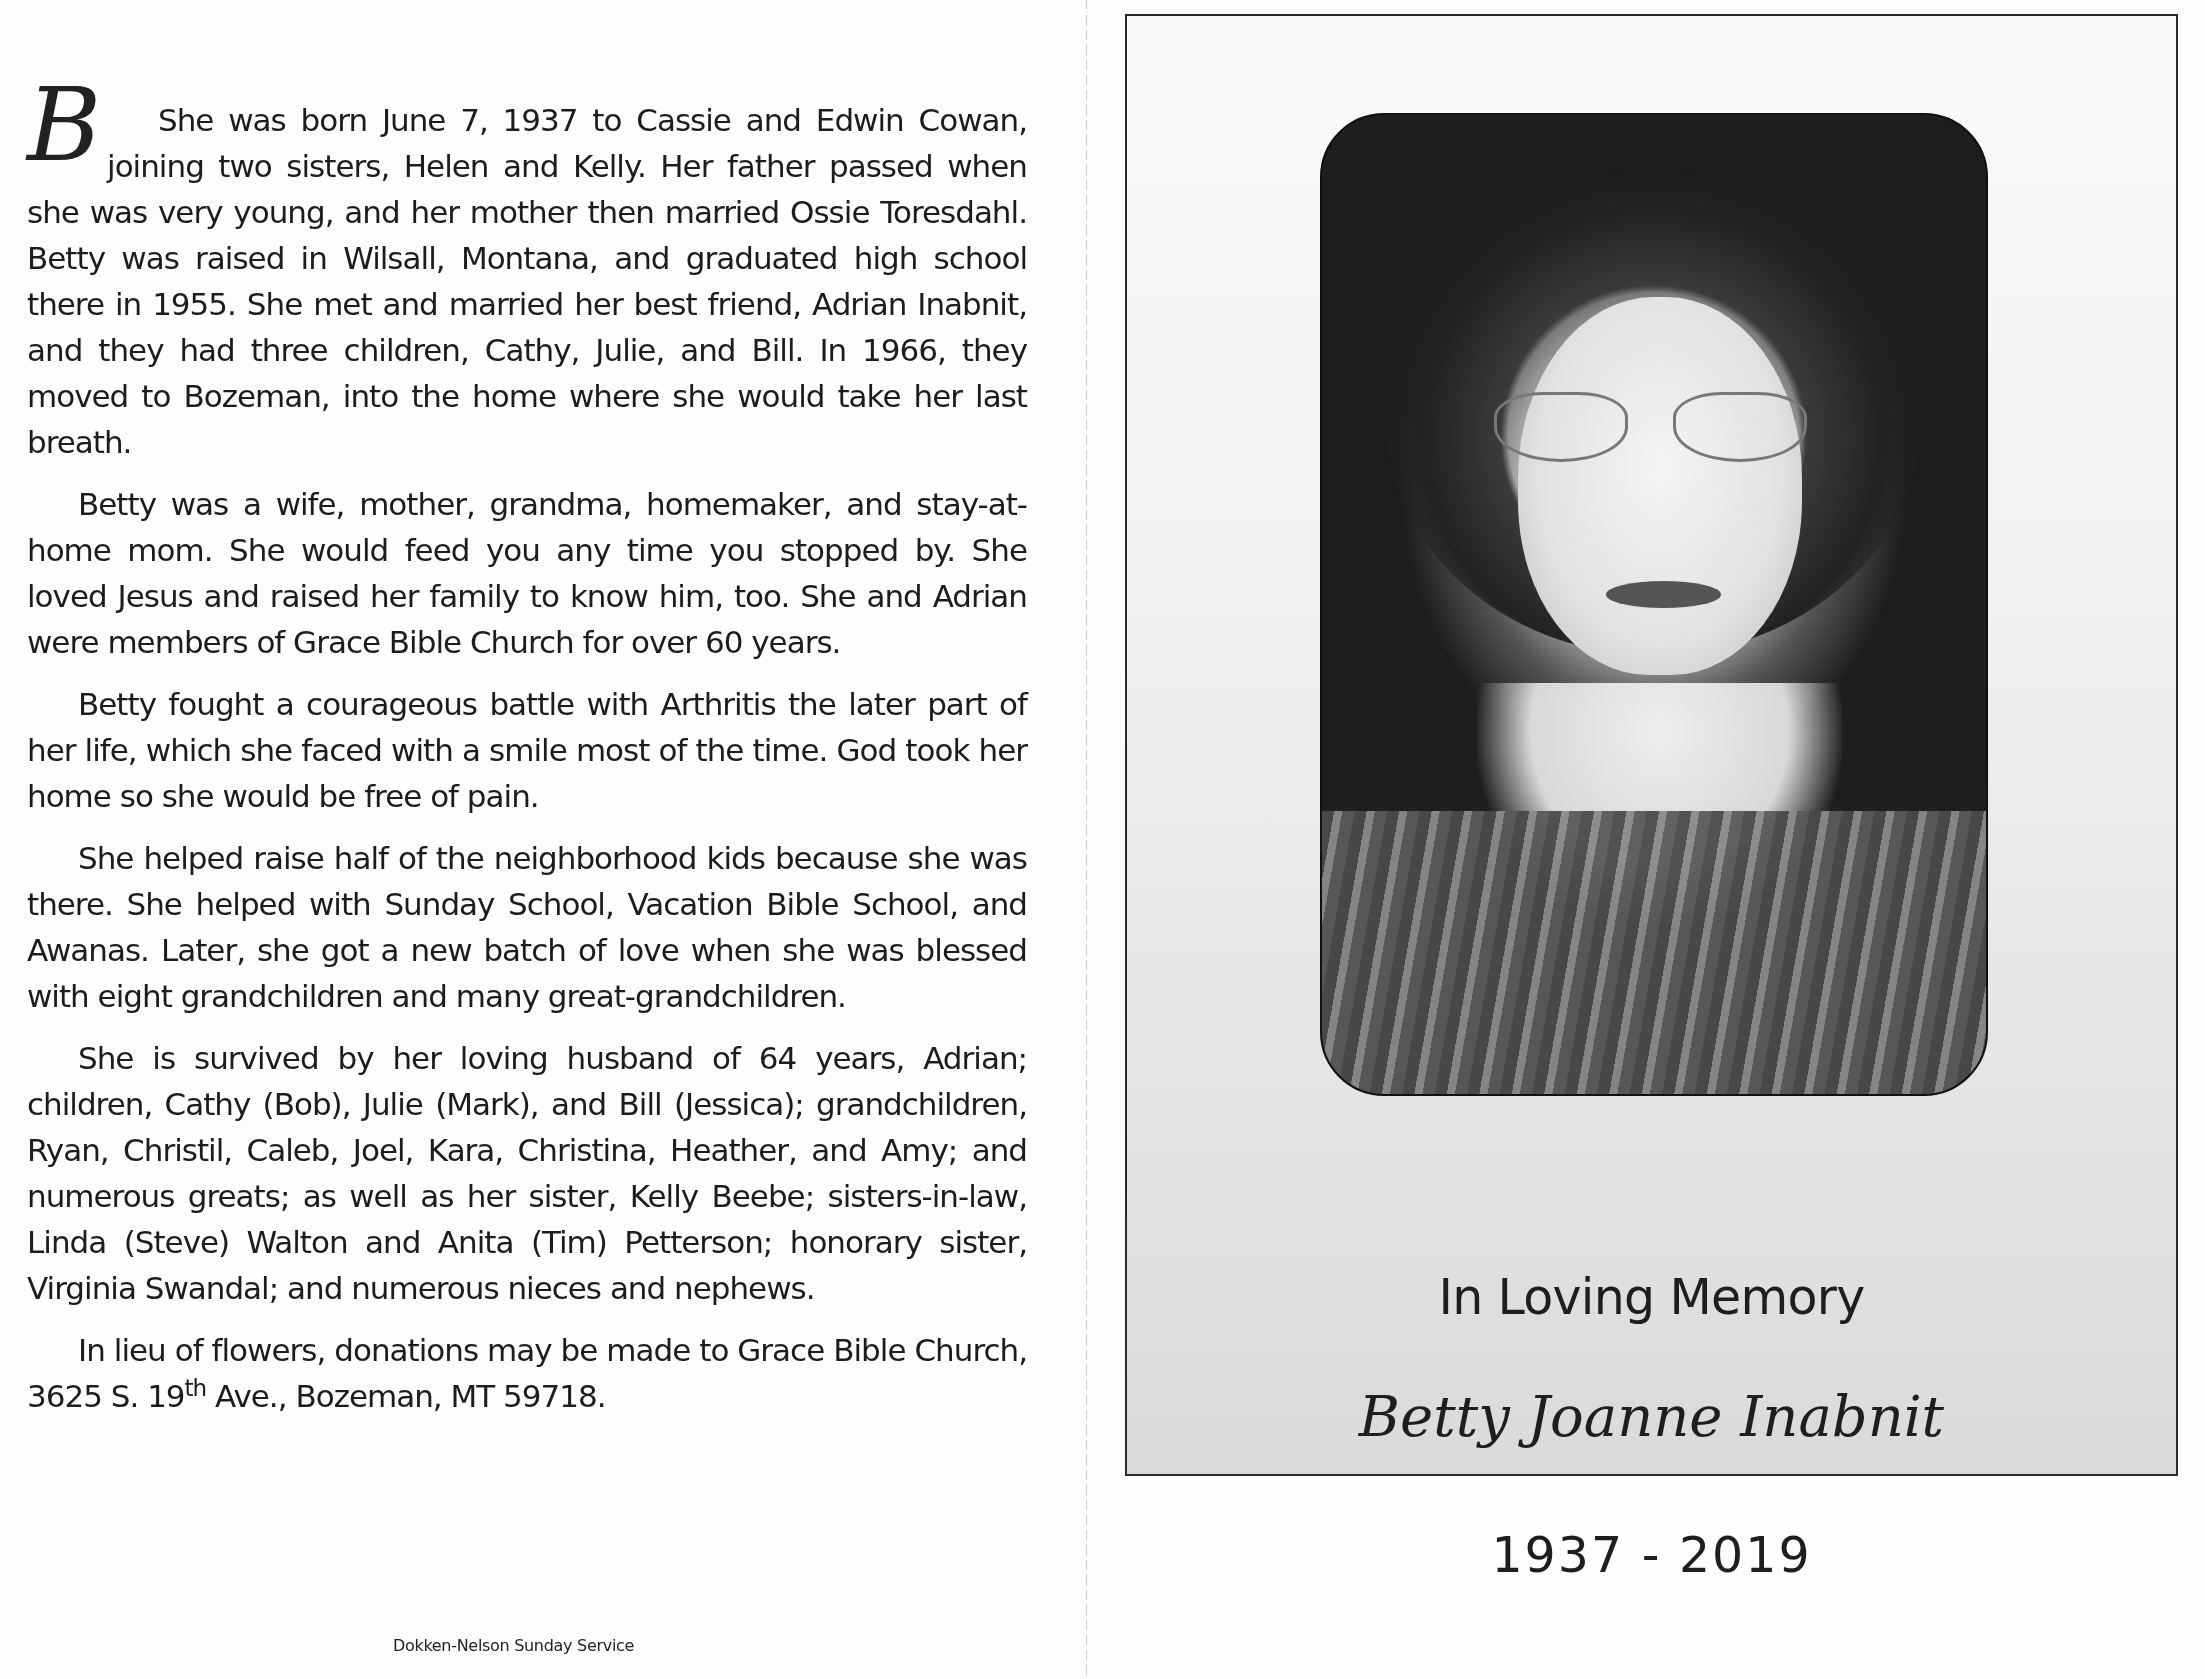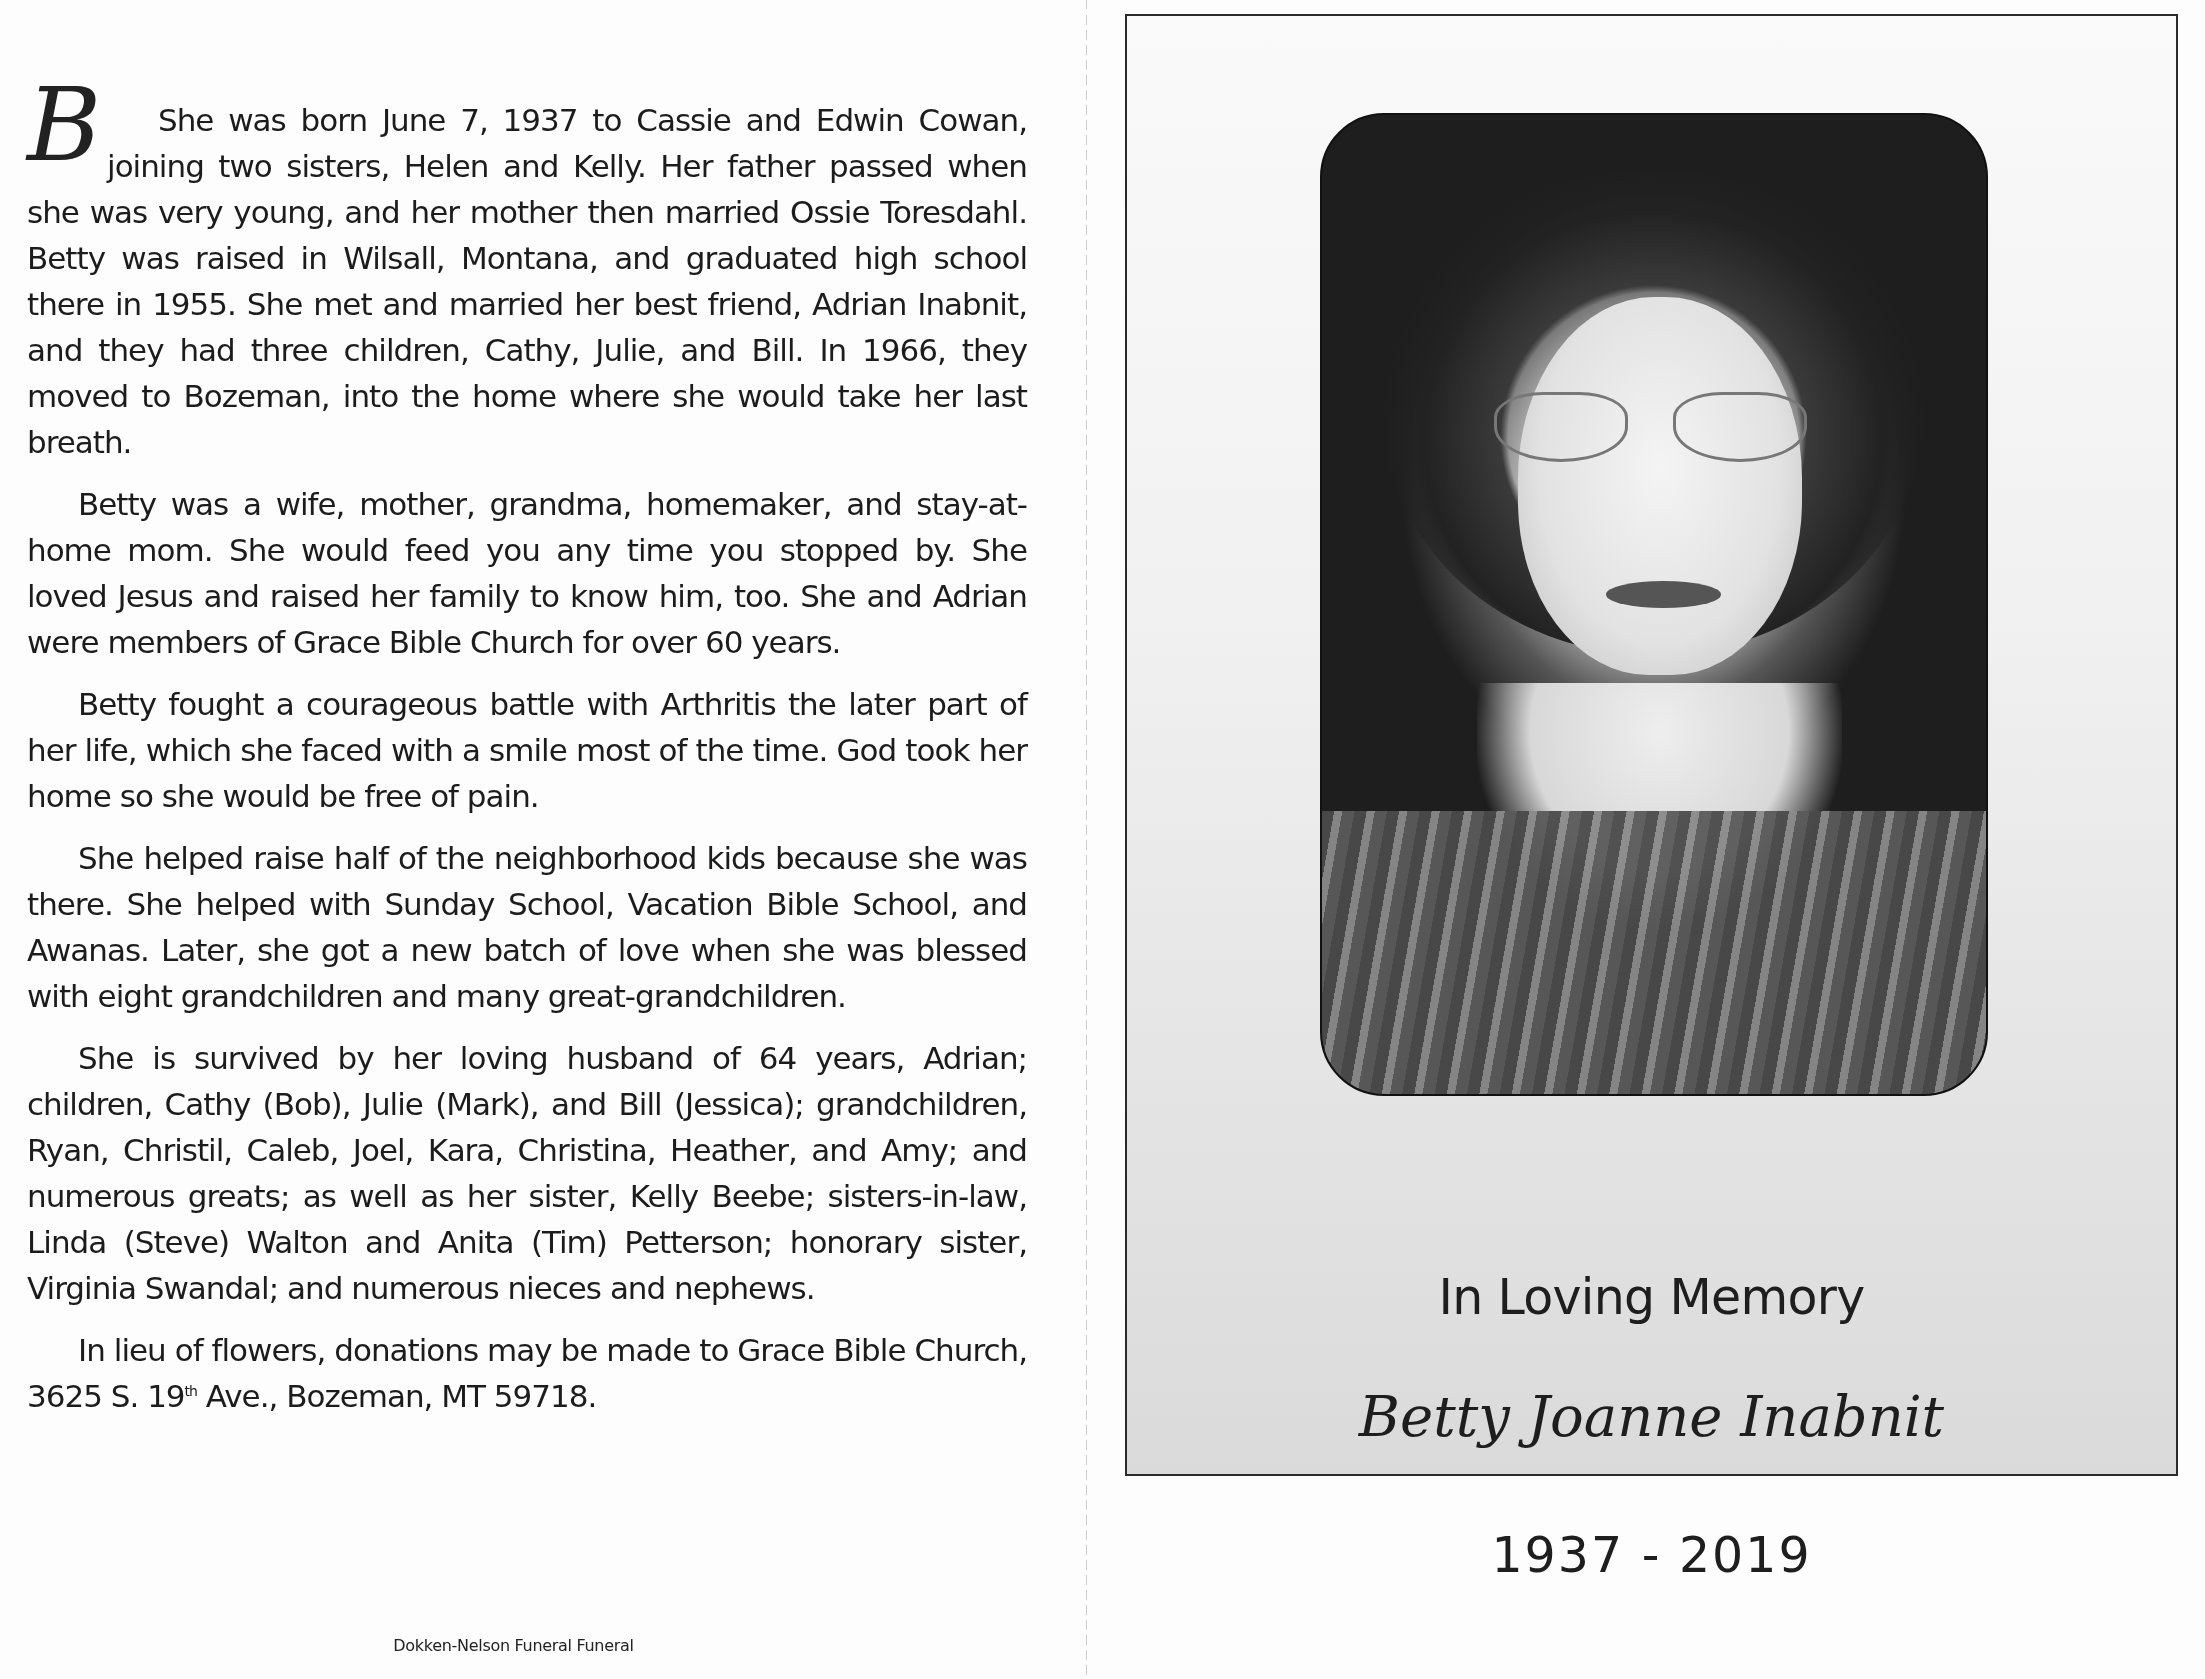--- a/index.html
+++ b/index.html
@@ -4,21 +4,21 @@
 <style>
   html, body { margin:0; padding:0; }
   body { width:2205px; height:1680px; background:#fdfdfd; position:relative; overflow:hidden;
          font-family:"DejaVu Sans Condensed","DejaVu Sans", sans-serif; color:#1c1c1c; }
   .left { position:absolute; left:27px; top:81px; width:1000px; }
   .para { font-size:31px; line-height:46px; text-align:justify; margin:0 0 16px 0; text-indent:51px;
           font-family:"DejaVu Sans", sans-serif; letter-spacing:-1px; transform-origin:left top; }
   .para.first { text-indent:0; }
   .dropcap { float:left; font-family:"DejaVu Serif", serif; font-style:italic; font-size:101px; line-height:81px;
              margin:4px 6.8px 0 0; color:#222; }
-  sup { font-size:14px; line-height:0; }
+  sup { font-size:23px; line-height:0; }
   .footer { position:absolute; left:0; width:1027px; top:1636px; text-align:center; font-size:16px;
             font-family:"DejaVu Sans", sans-serif; letter-spacing:-0.3px; color:#222; }
   .fold { position:absolute; left:1086px; top:0; width:1.4px; height:1680px;
           background:repeating-linear-gradient(#ccc 0 9.5px, transparent 9.5px 15px); }
   .panel { position:absolute; left:1125px; top:13.5px; width:1053px; height:1462px; border:2.7px solid #2a2a2a;
            background:linear-gradient(#fafafa 0%, #f1f1f1 40%, #dadada 100%); box-sizing:border-box; }
   .photo { position:absolute; left:193px; top:97px; width:668px; height:983px; border-radius:64px;
            border:2.7px solid #111; box-sizing:border-box; overflow:hidden;
            background:radial-gradient(ellipse 38% 30% at 50% 38%, #e8e8e8 0%, #cfcfcf 45%, #555 75%, #1e1e1e 100%); }
   .photo .hair { position:absolute; left:61px; top:54px; width:541px; height:486px; border-radius:50%;
@@ -46,21 +46,21 @@
 <div class="left">
   <p class="para first"><span class="dropcap">B</span></p>
   <p class="para">She was born June 7, 1937 to Cassie and Edwin Cowan, joining two sisters, Helen and Kelly.  Her father passed when she was very young, and her mother then married Ossie Toresdahl.  Betty was raised in Wilsall, Montana, and graduated high school there in 1955.  She met and married her best friend, Adrian Inabnit, and they had three children, Cathy, Julie, and Bill.  In 1966, they moved to Bozeman, into the home where she would take her last breath.</p>
   <p class="para">Betty was a wife, mother, grandma, homemaker, and stay-at-home mom.  She would feed you any time you stopped by.  She loved Jesus and raised her family to know him, too.  She and Adrian were members of Grace Bible Church for over 60 years.</p>
   <p class="para">Betty fought a courageous battle with Arthritis the later part of her life, which she faced with a smile most of the time.  God took her home so she would be free of pain.</p>
   <p class="para">She helped raise half of the neighborhood kids because she was there. She helped with Sunday School, Vacation Bible School, and Awanas. Later, she got a new batch of love when she was blessed with eight grandchildren and many great-grandchildren.</p>
   <p class="para">She is survived by her loving husband of 64 years, Adrian; children, Cathy (Bob), Julie (Mark), and Bill (Jessica); grandchildren, Ryan, Christil, Caleb, Joel, Kara, Christina, Heather, and Amy; and numerous greats; as well as her sister, Kelly Beebe; sisters-in-law, Linda (Steve) Walton and Anita (Tim) Petterson; honorary sister, Virginia Swandal; and numerous nieces and nephews.</p>
   <p class="para"><span>In lieu of flowers, donations may be made to Grace Bible Church, 3625 S. 19</span><sup>th</sup><span> Ave., Bozeman, MT  59718.</span></p>
 </div>
 
-<div class="footer">Dokken-Nelson Funeral Funeral</div>
+<div class="footer">Dokken-Nelson Sunday Service</div>
 
 <div class="fold"></div>
 
 <div class="panel">
   <div class="photo" title="black-and-white portrait photo">
     <div class="hair"></div>
     <div class="neck"></div>
     <div class="face"></div>
     <div class="glasses-l"></div>
     <div class="glasses-r"></div>

